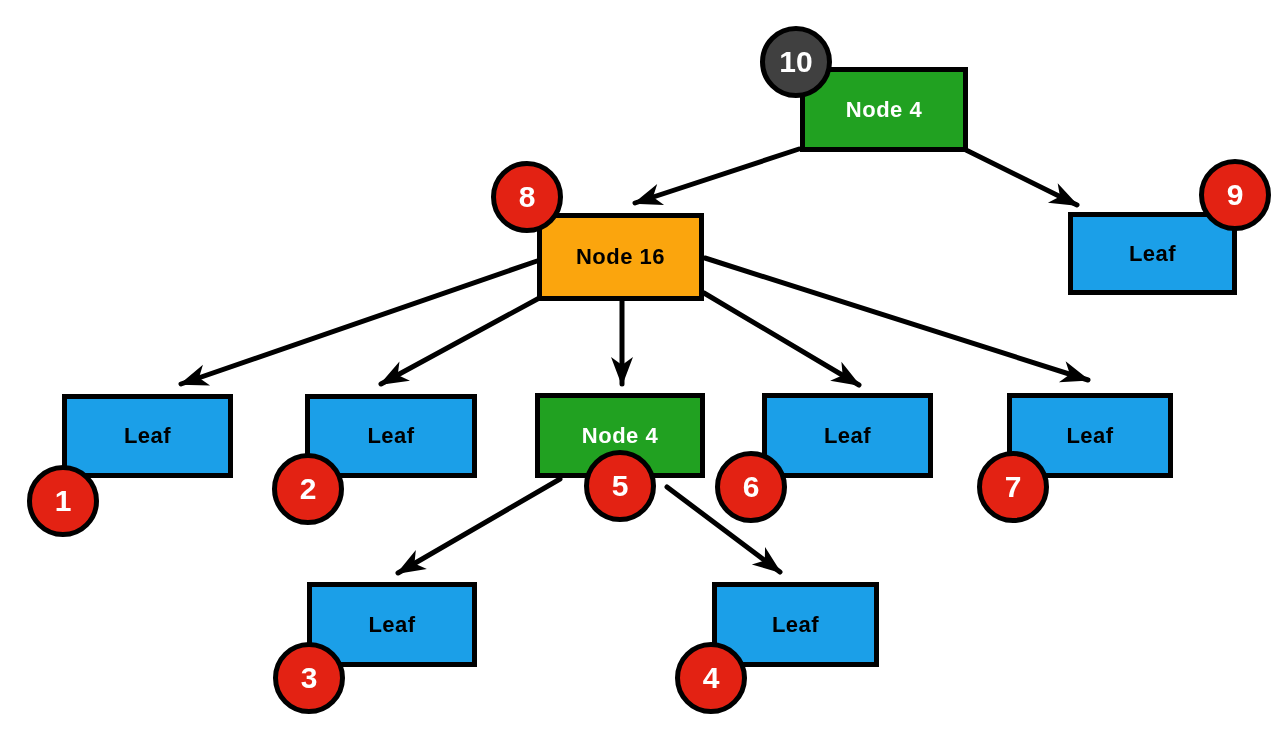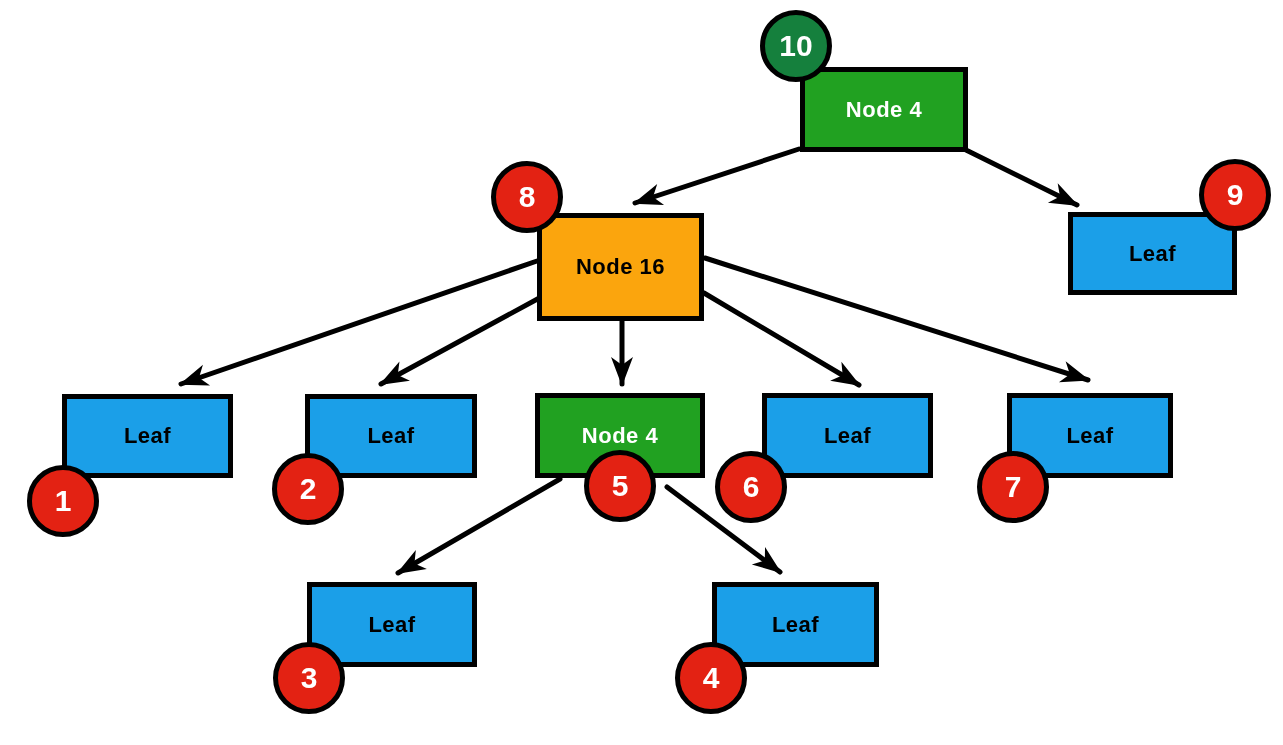--- a/index.html
+++ b/index.html
@@ -67,22 +67,22 @@
       <line x1="543" y1="296" x2="381" y2="384" stroke="#000000" stroke-width="5" stroke-linecap="round" marker-end="url(#arrowhead)"></line>
       <line x1="622" y1="297" x2="622" y2="384" stroke="#000000" stroke-width="5" stroke-linecap="round" marker-end="url(#arrowhead)"></line>
       <line x1="704" y1="293" x2="859" y2="385" stroke="#000000" stroke-width="5" stroke-linecap="round" marker-end="url(#arrowhead)"></line>
       <line x1="705" y1="258" x2="1088" y2="380" stroke="#000000" stroke-width="5" stroke-linecap="round" marker-end="url(#arrowhead)"></line>
       <line x1="560" y1="479" x2="398" y2="573" stroke="#000000" stroke-width="5" stroke-linecap="round" marker-end="url(#arrowhead)"></line>
       <line x1="667" y1="487" x2="780" y2="572" stroke="#000000" stroke-width="5" stroke-linecap="round" marker-end="url(#arrowhead)"></line>
     </svg>
     <div class="node" style="left: 800px; top: 67px; width: 168px; height: 85px; background: rgb(33, 161, 33); border-color: rgb(0, 0, 0);">
       <span class="node-label" style="color: rgb(255, 255, 255);">Node 4</span>
     </div>
-    <div class="badge" style="left: 760px; top: 10px; background: #15803d; border-color: rgb(0, 0, 0); color: rgb(255, 255, 255);">10</div>
-    <div class="node" style="left: 537px; top: 213px; width: 167px; height: 108px; background: rgb(251, 165, 13); border-color: rgb(0, 0, 0); text-align: right;">
+    <div class="badge" style="left: 760px; top: 26px; background: #404040; border-color: rgb(0, 0, 0); color: rgb(255, 255, 255);">10</div>
+    <div class="node" style="left: 537px; top: 213px; width: 167px; height: 88px; background: rgb(251, 165, 13); border-color: rgb(0, 0, 0); text-align: right;">
       <span class="node-label" style="color: rgb(0, 0, 0);">Node 16</span>
     </div>
     <div class="badge" style="left: 491px; top: 161px; background: rgb(227, 34, 19); border-color: rgb(0, 0, 0); color: rgb(255, 255, 255);">8</div>
     <div class="node" style="left: 1068px; top: 212px; width: 169px; height: 83px; background: rgb(27, 159, 232); border-color: rgb(0, 0, 0);">
       <span class="node-label" style="color: rgb(0, 0, 0);">Leaf</span>
     </div>
     <div class="badge" style="left: 1199px; top: 159px; background: rgb(227, 34, 19); border-color: rgb(0, 0, 0); color: rgb(255, 255, 255);">9</div>
     <div class="node" style="left: 62px; top: 394px; width: 171px; height: 84px; background: rgb(27, 159, 232); border-color: rgb(0, 0, 0);">
       <span class="node-label" style="color: rgb(0, 0, 0);">Leaf</span>
     </div>

